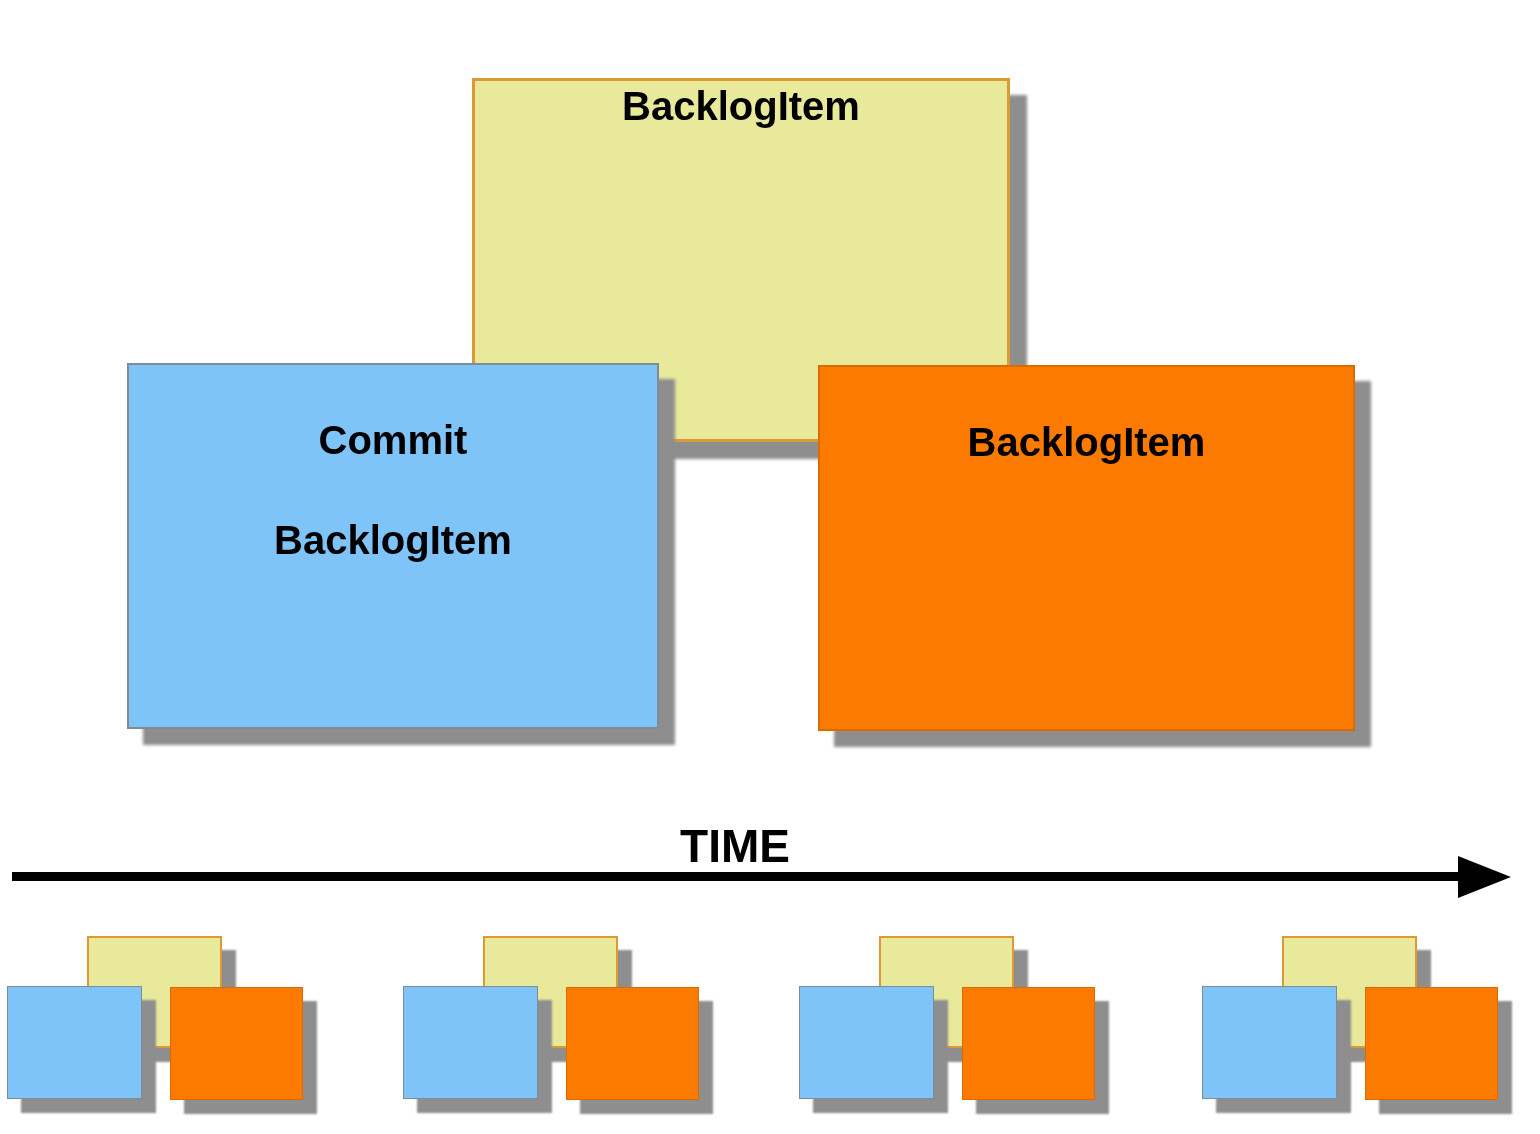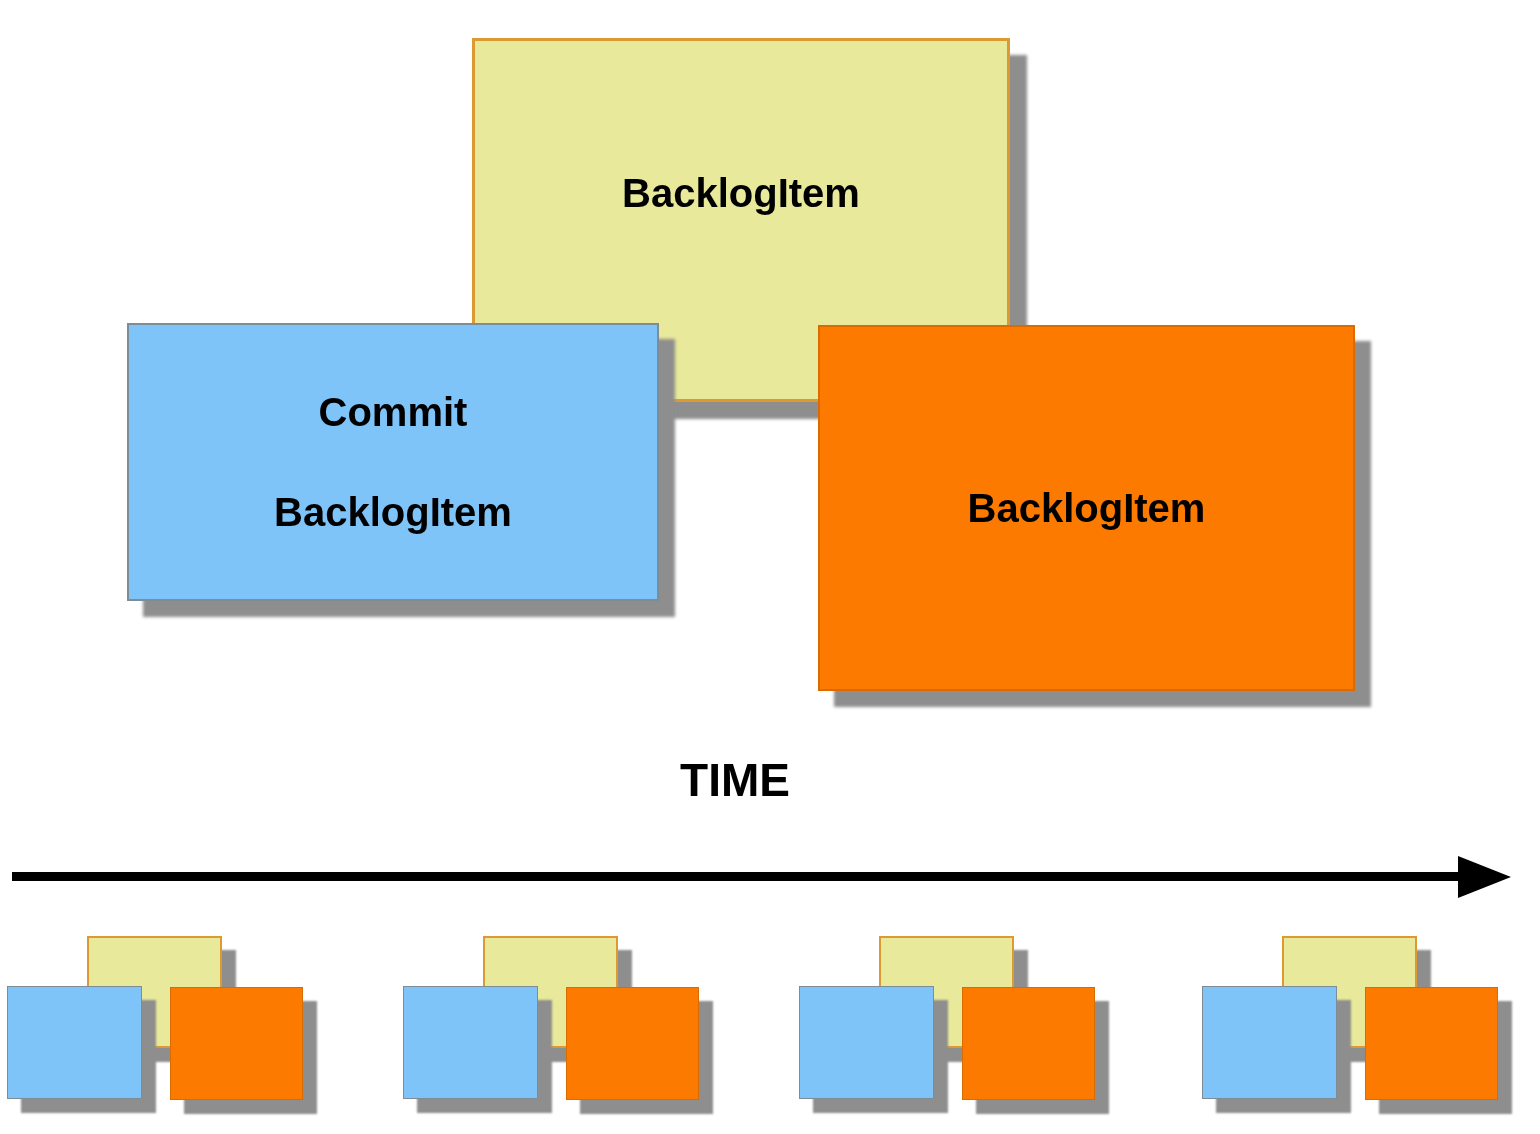--- a/index.html
+++ b/index.html
@@ -15,54 +15,54 @@
     --canvas-bg:#FFFFFF;
   }
   html,body{margin:0;padding:0;background:#fff;}
   .canvas{
     position:relative;
     width:1540px;height:1134px;
     background:var(--canvas-bg);
     font-family:"Liberation Sans", sans-serif;
     overflow:hidden;
   }
-  .box{position:absolute;box-sizing:border-box;display:flex;align-items:center;justify-content:center;}
+  .box{position:absolute;box-sizing:border-box;display:flex;align-items:flex-start;justify-content:center;margin-top:40px;}
   .node-label{
     font-weight:bold;
     font-size:40px;
     line-height:50px;
     color:var(--text);
     text-align:center;
     white-space:pre-line;
   }
   .big-yellow{
     left:472px;top:38px;width:538px;height:364px;
     background:var(--yellow-fill);
     border:3px solid var(--yellow-border);
     box-shadow:17px 17px 3px var(--shadow);
     z-index:1;
     padding-bottom:54px;
   }
   .big-blue{
-    left:127px;top:323px;width:532px;height:278px;
+    left:127px;top:323px;width:532px;height:366px;
     background:var(--blue-fill);
     border:2px solid var(--blue-border);
     box-shadow:16px 16px 3px var(--shadow);
     z-index:2;
   }
   .big-orange{
     left:818px;top:325px;width:537px;height:366px;
     background:var(--orange-fill);
     border:2px solid var(--orange-border);
     box-shadow:16px 16px 3px var(--shadow);
     z-index:3;
   }
   .time-label{
     position:absolute;
-    left:600px;top:754px;width:270px;
+    left:600px;top:820px;width:270px;
     text-align:center;
     font-weight:bold;
     font-size:46px;
     line-height:52px;
     color:var(--text);
     z-index:4;
   }
   .arrow-line{
     position:absolute;
     left:12px;top:872px;

